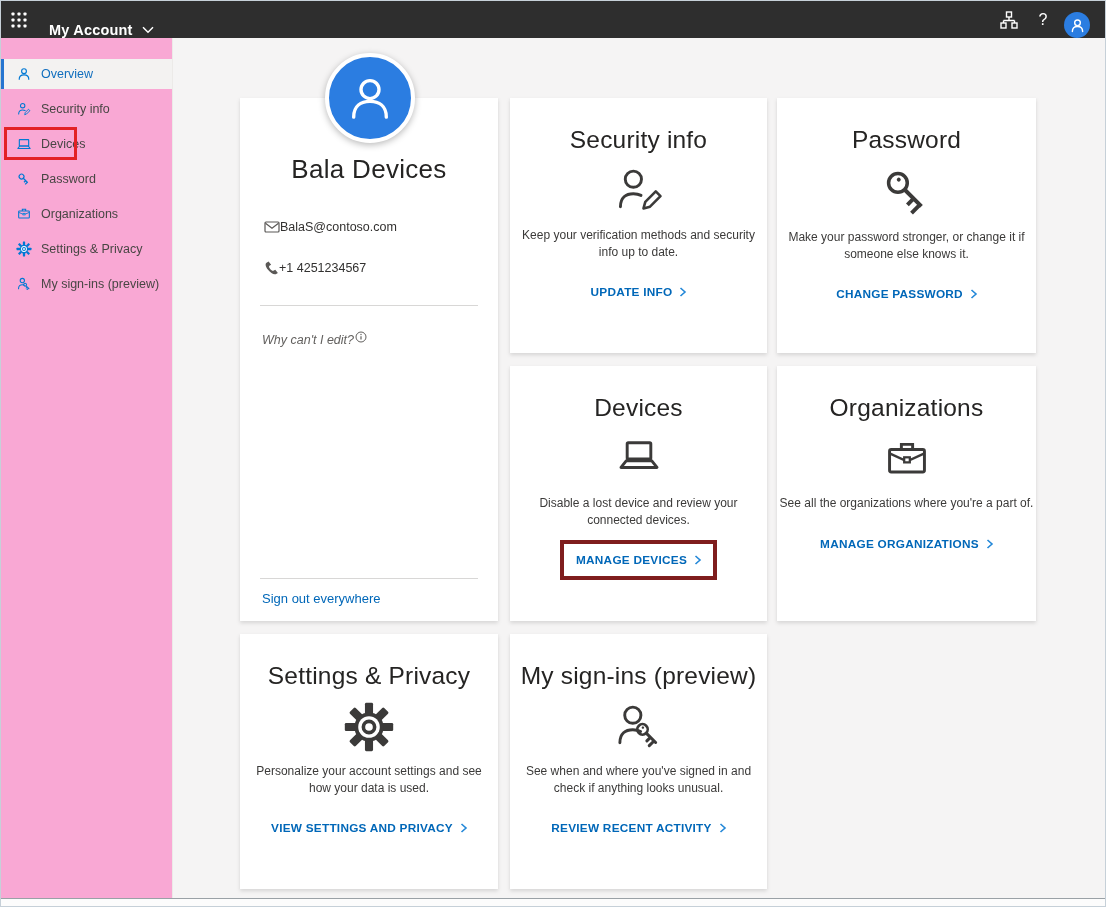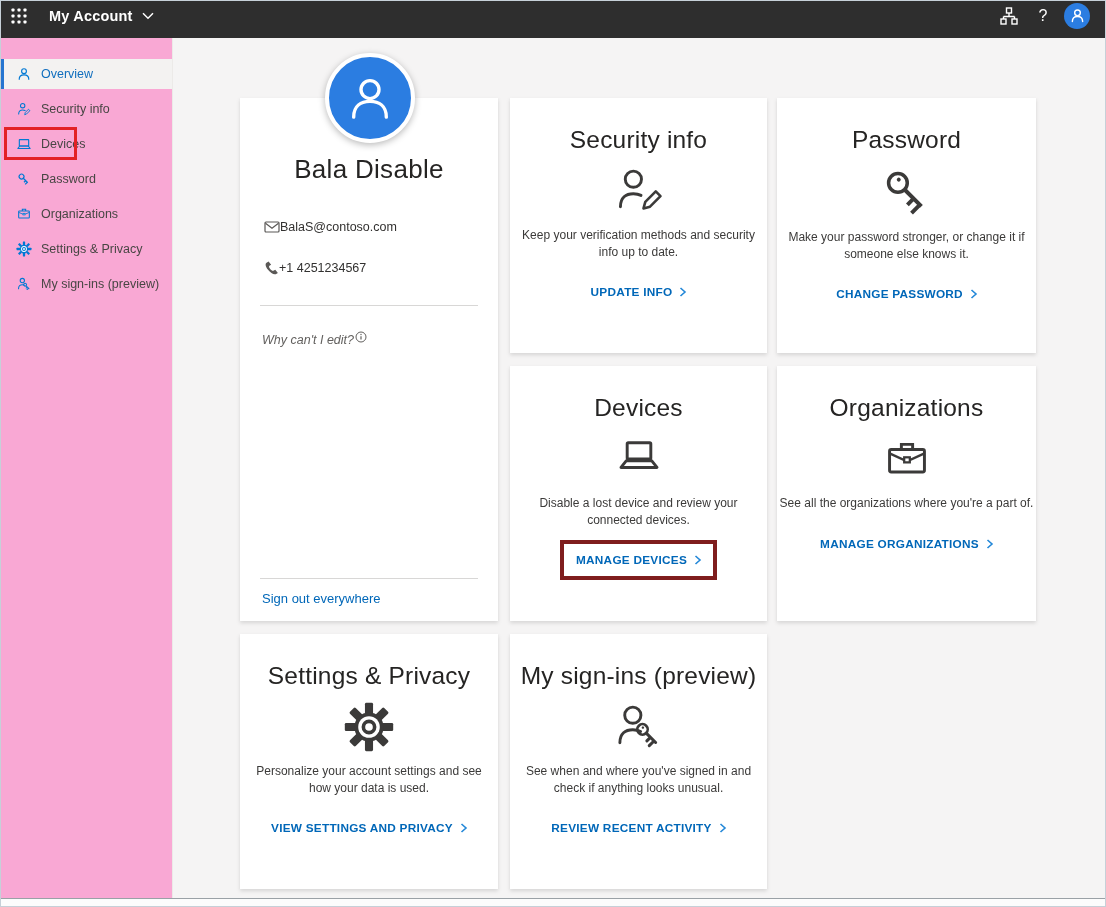--- a/index.html
+++ b/index.html
@@ -4,22 +4,22 @@
 <style>
   * { margin:0; padding:0; box-sizing:border-box; }
   html,body { background:#dfe3e6; }
   body { font-family:"Liberation Sans", sans-serif; }
   .window {
     position:relative; width:1106px; height:907px; background:#fff;
     border:1px solid #c6d0d8; overflow:hidden;
   }
   
   .topbar {
-    height:37px; background:#2e2e2e; display:flex; align-items:center;
-    padding:0 9px 8px 0; color:#fff;
+    height:37px; background:#2e2e2e; display:flex; align-items:flex-end;
+    padding:0 9px 0 0; color:#fff;
   }
   .waffle-btn { width:36px; height:37px; display:flex; align-items:center; justify-content:center; cursor:pointer; }
   .topbar-title { margin-left:12px; font-size:14.5px; font-weight:700; letter-spacing:.2px; cursor:pointer; display:flex; align-items:center; gap:9px; }
   .topbar-spacer { flex:1; }
   .topbar-icon-btn { display:flex; align-items:center; justify-content:center; width:34px; height:37px; cursor:pointer; }
   .help-q { font-size:16px; font-weight:400; color:#fff; }
   .topbar-avatar {
     width:26px; height:26px; border-radius:50%; background:#2b7de1;
     display:flex; align-items:center; justify-content:center; margin:0 6px 0 4px; cursor:pointer;
   }
@@ -229,21 +229,21 @@
     <div class="main">
 
       <div class="avatar-big">
         <svg width="54" height="54" viewBox="0 0 48 48" fill="none" stroke="#fff" stroke-width="3" stroke-linecap="round">
           <circle cx="24" cy="16.5" r="8"></circle>
           <path d="M9.5 41c0-9.8 6.5-14 14.5-14s14.5 4.2 14.5 14"></path>
         </svg>
       </div>
 
       <div class="card profile-card">
-        <div class="profile-name">Bala Disable</div>
+        <div class="profile-name">Bala Devices</div>
         <div class="contact-rows">
           <div class="contact-row">
             <span class="c-ic">
               <svg width="16" height="16" viewBox="0 0 16 16" fill="none" stroke="currentColor" stroke-width="1.2">
                 <rect x="1" y="3" width="14" height="10" rx="1"></rect>
                   <path d="M1.5 4.2 L8 9.3 L14.5 4.2"></path>
               </svg>
             </span>
             <span>BalaS@contoso.com</span>
           </div>

